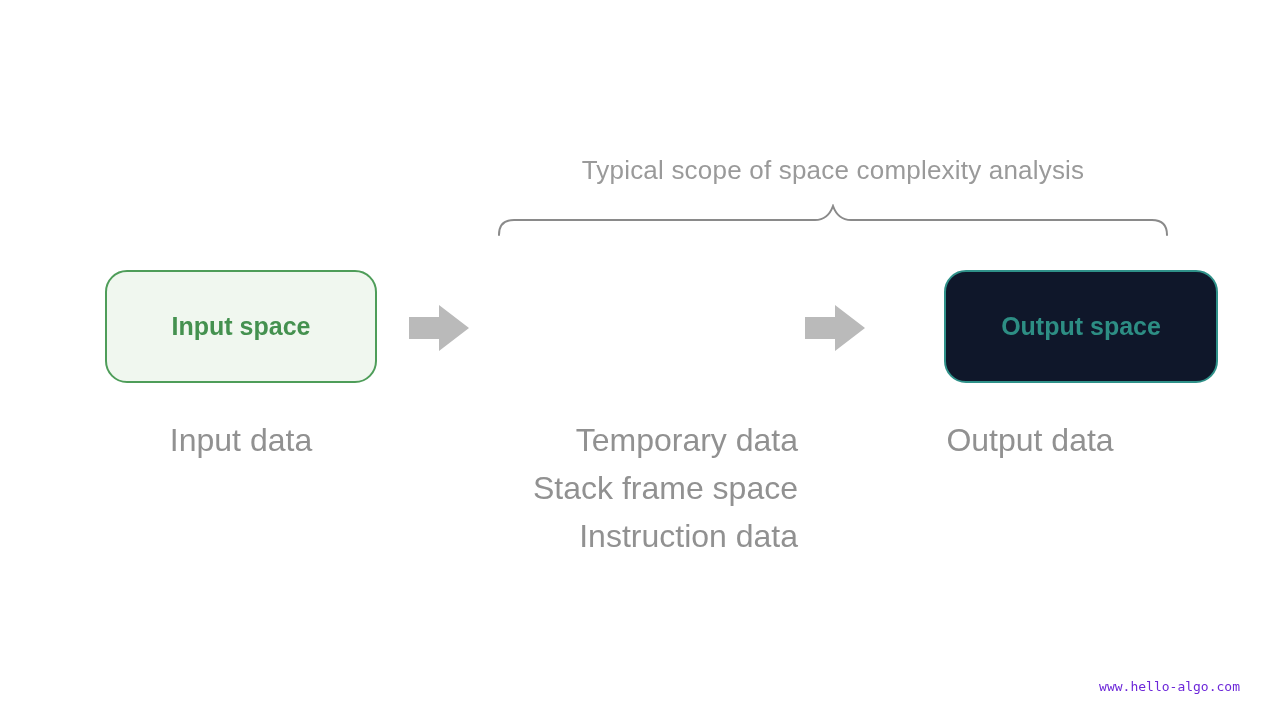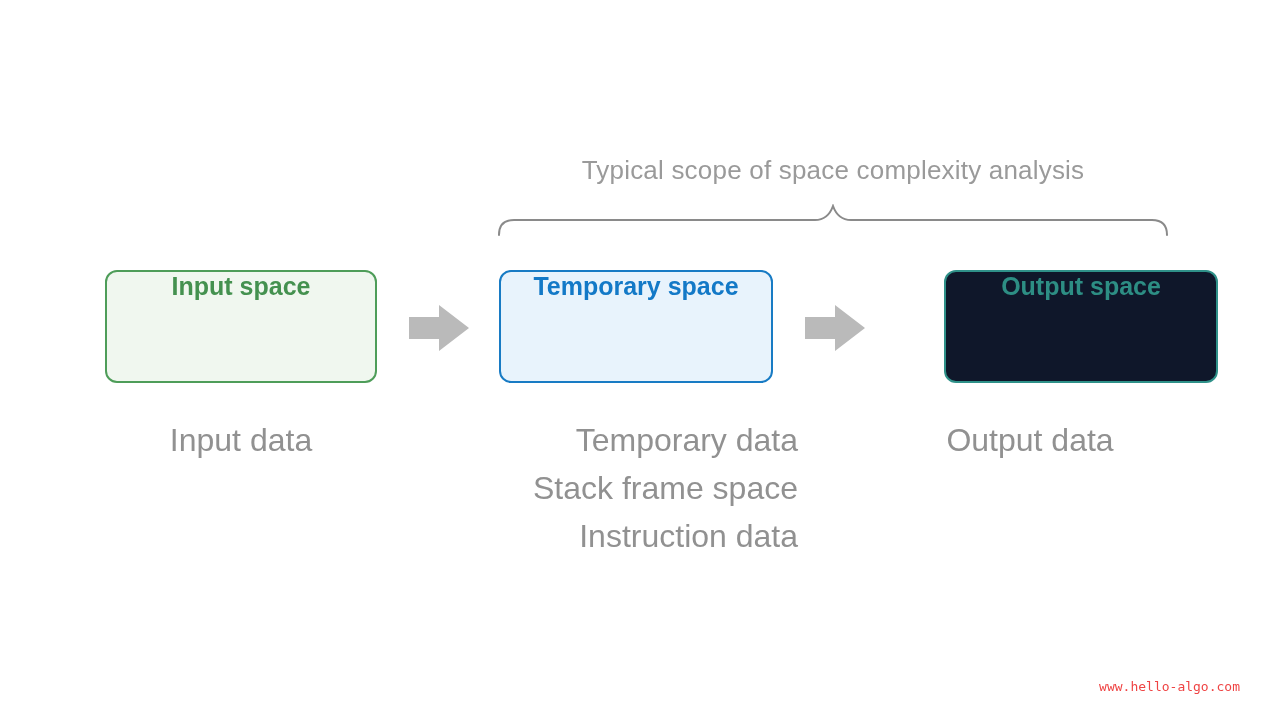--- a/index.html
+++ b/index.html
@@ -30,24 +30,25 @@
     left: 498px;
     top: 204px;
     width: 670px;
     height: 38px;
   }
   .box {
     position: absolute;
     top: 270px;
     width: 274px;
     height: 113px;
-    border-radius: 12px;
+    border-radius: 22px;
     border: 2.5px solid;
     box-sizing: border-box;
     display: flex;
+    align-items: center;
     justify-content: center;
     font-weight: bold;
     font-size: 25px;
   }
   .box-input {
     left: 105px;
     width: 272px;
     border-color: #4e9d59;
     background: #f0f7ef;
     color: #44914f;
@@ -92,21 +93,21 @@
     left: 893px;
     width: 274px;
     text-align: center;
   }
   .watermark {
     position: absolute;
     top: 679px;
     right: 40px;
     font-family: "DejaVu Sans Mono", monospace;
     font-size: 13px;
-    color: #ef4444;
+    color: #6d28d9;
   }
 </style>
 </head>
 <body>
 
 <div class="canvas">
 
   <div class="diagram-title">Typical scope of space complexity analysis</div>
 
   <svg class="brace" viewBox="0 0 670 38" aria-hidden="true">
@@ -114,23 +115,20 @@
   </svg>
 
   <div class="box box-input">
     <span>Input space</span>
   </div>
 
   <svg class="arrow arrow-1" viewBox="0 0 60 46" aria-hidden="true">
     <polygon points="0,12 30,12 30,0 60,23 30,46 30,34 0,34" fill="#bababa"></polygon>
   </svg>
 
-  <div class="box box-temporary">
-    <span>Temporary space</span>
-  </div>
 
   <svg class="arrow arrow-2" viewBox="0 0 60 46" aria-hidden="true">
     <polygon points="0,12 30,12 30,0 60,23 30,46 30,34 0,34" fill="#bababa"></polygon>
   </svg>
 
   <div class="box box-output">
     <span>Output space</span>
   </div>
 
   <div class="note note-input">Input data</div>

